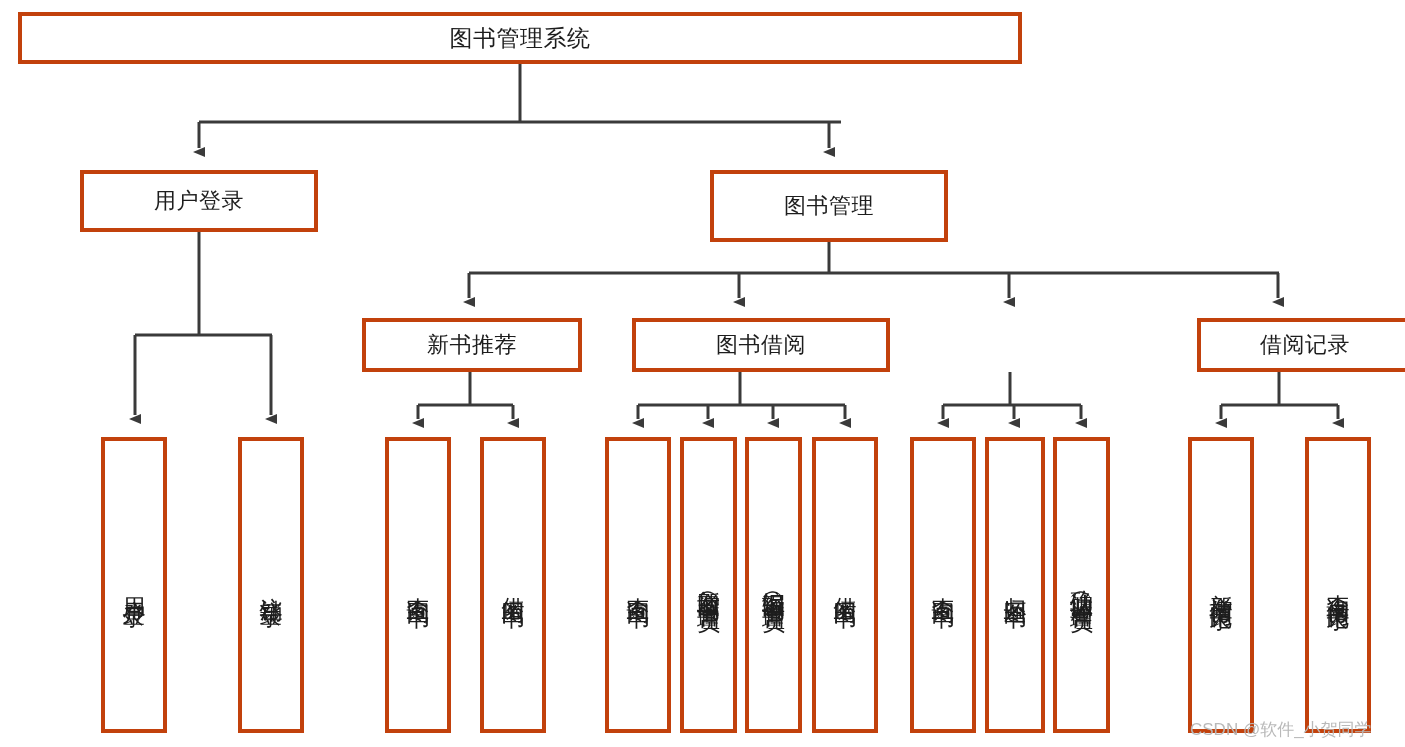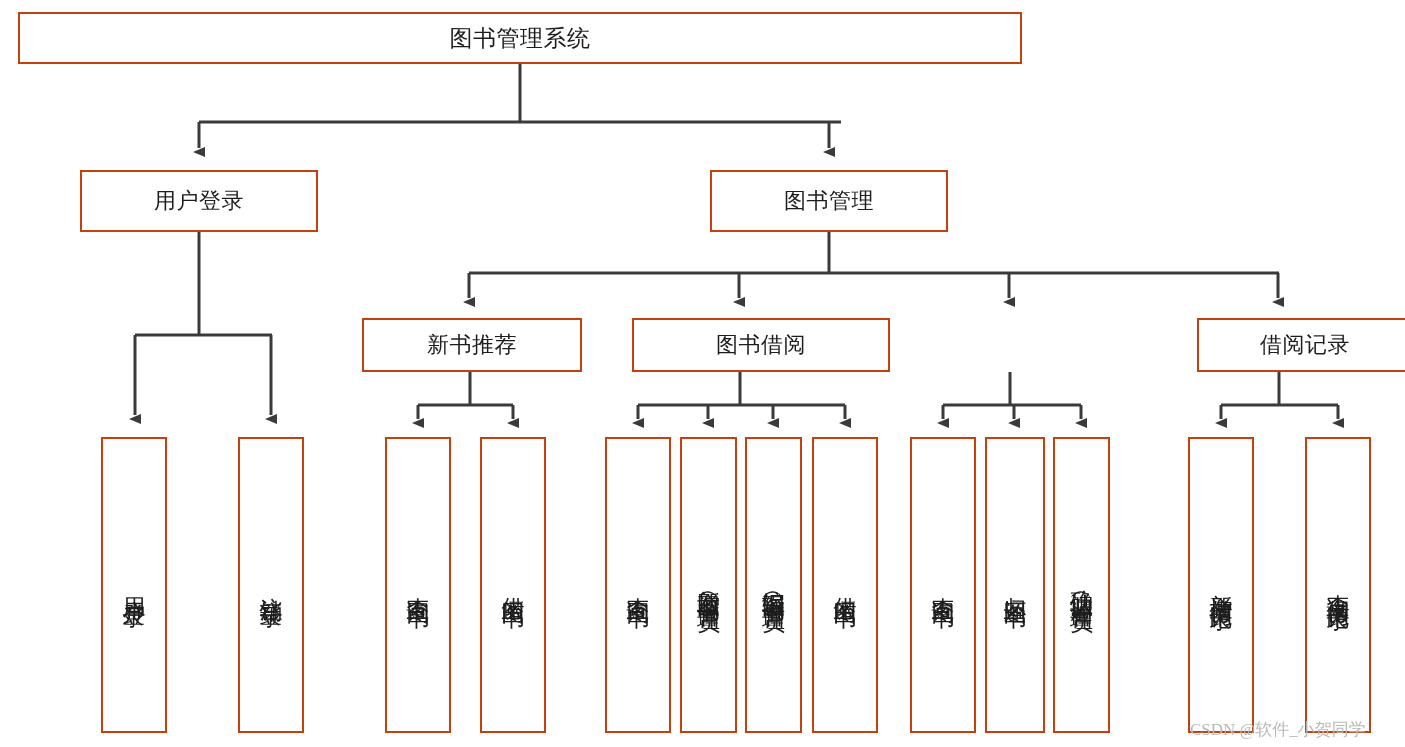--- a/index.html
+++ b/index.html
@@ -21,21 +21,21 @@
     position: absolute;
     left: 0;
     top: 0;
     width: 1405px;
     height: 747px;
     pointer-events: none;
   }
   .node {
     position: absolute;
     box-sizing: border-box;
-    border: 2px solid #c2410c;
+    border: 4px solid #c2410c;
     background: #ffffff;
     display: flex;
     align-items: center;
     justify-content: center;
     color: #1d1d1d;
   }
   .node .label {
     text-align: center;
     line-height: 1.06;
     letter-spacing: 0.5px;
@@ -58,21 +58,20 @@
     line-height: 1.0;
     letter-spacing: 3px;
     max-height: 282px;
   }
   .watermark {
     position: absolute;
     font-size: 17px;
     color: #b9b9b9;
     white-space: nowrap;
     user-select: none;
-    font-family: Liberation Serif, serif;
   }
 </style>
 </head>
 <body>
 
 <div id="canvas">
 
   <svg class="edges" viewBox="0 0 1405 747" xmlns="http://www.w3.org/2000/svg">
     <defs>
       <marker id="arrow" markerWidth="10" markerHeight="12" refX="1" refY="6" orient="auto" markerUnits="userSpaceOnUse">
@@ -123,21 +122,21 @@
     </g>
   </svg>
 
   <div class="node root horiz" style="left:18px; top:12px; width:1004px; height:52px;">
     <span class="label">图书管理系统</span>
   </div>
 
   <div class="node horiz" style="left:80px; top:170px; width:238px; height:62px;">
     <span class="label">用户登录</span>
   </div>
-  <div class="node horiz" style="left:710px; top:170px; width:238px; height:62px;">
+  <div class="node horiz" style="left:710px; top:170px; width:238px; height:72px;">
     <span class="label">图书管理</span>
   </div>
 
   <div class="node horiz" style="left:362px; top:318px; width:220px; height:54px;">
     <span class="label">新书推荐</span>
   </div>
   <div class="node horiz" style="left:632px; top:318px; width:258px; height:54px;">
     <span class="label">图书借阅</span>
   </div>
   <div class="node horiz" style="left:1172px; top:318px; width:216px; height:54px;margin-left:25px;">

